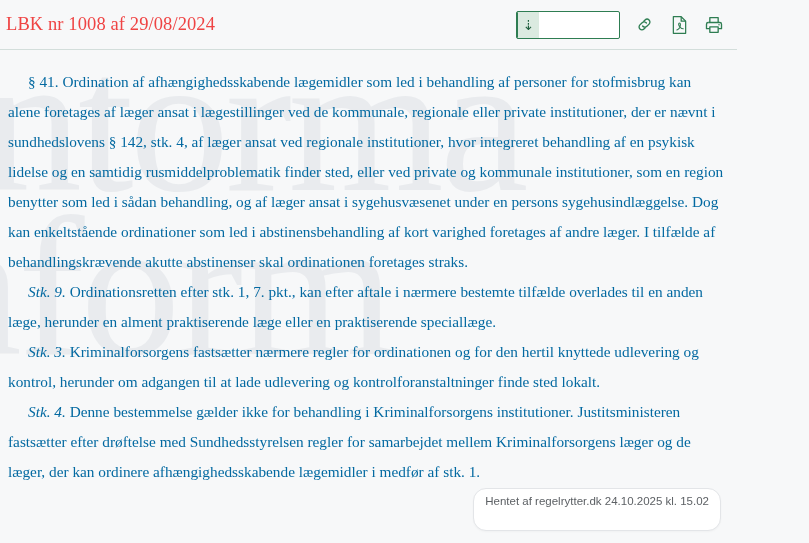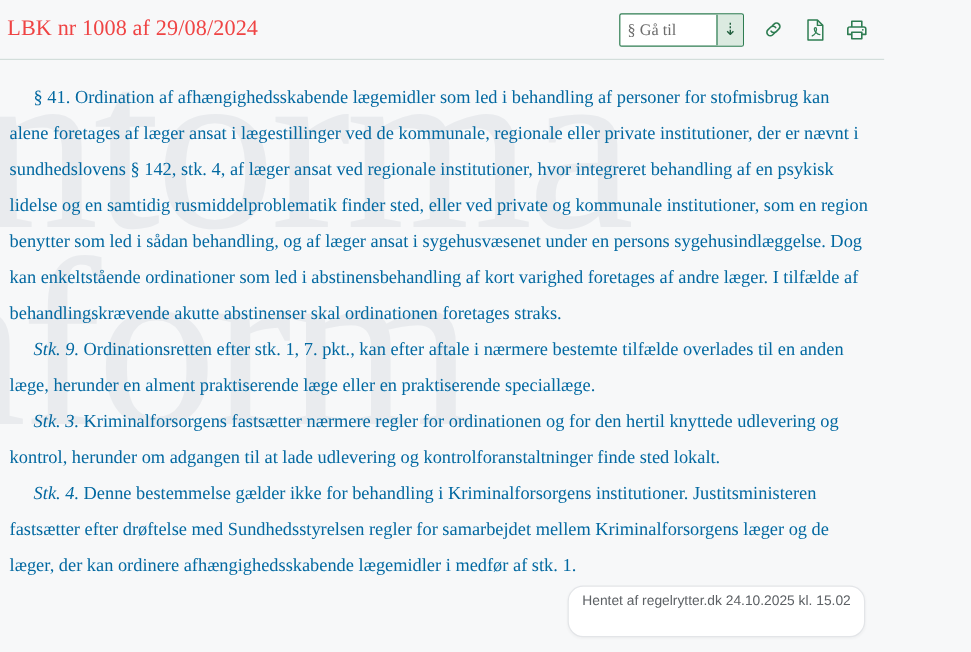--- a/index.html
+++ b/index.html
@@ -181,21 +181,20 @@
     <span class="wm-line1">ntorma</span>
     <span class="wm-line2">nform</span>
   </div>
 
   <div class="header">
     <div class="doc-title">LBK nr 1008 af 29/08/2024</div>
 
     <div class="header-tools">
 
       <div class="goto-field">
-        <input class="goto-input" type="text" value="" placeholder="§ Gå til" style="">
         <button class="goto-btn">
           <span>⇣</span>
         </button>
       </div>
 
       <button class="icon-btn">
         <span>
           <svg width="19" height="19" viewBox="0 0 24 24" fill="none" stroke="currentColor" stroke-width="1.7" stroke-linecap="round" stroke-linejoin="round">
             <path d="M9.6 13.9a3.6 3.6 0 0 0 5.4.4l2.8-2.8a3.6 3.6 0 0 0-5.1-5.1l-1.6 1.6"></path>
             <path d="M14.4 10.1a3.6 3.6 0 0 0-5.4-.4l-2.8 2.8a3.6 3.6 0 0 0 5.1 5.1l1.6-1.6"></path>

